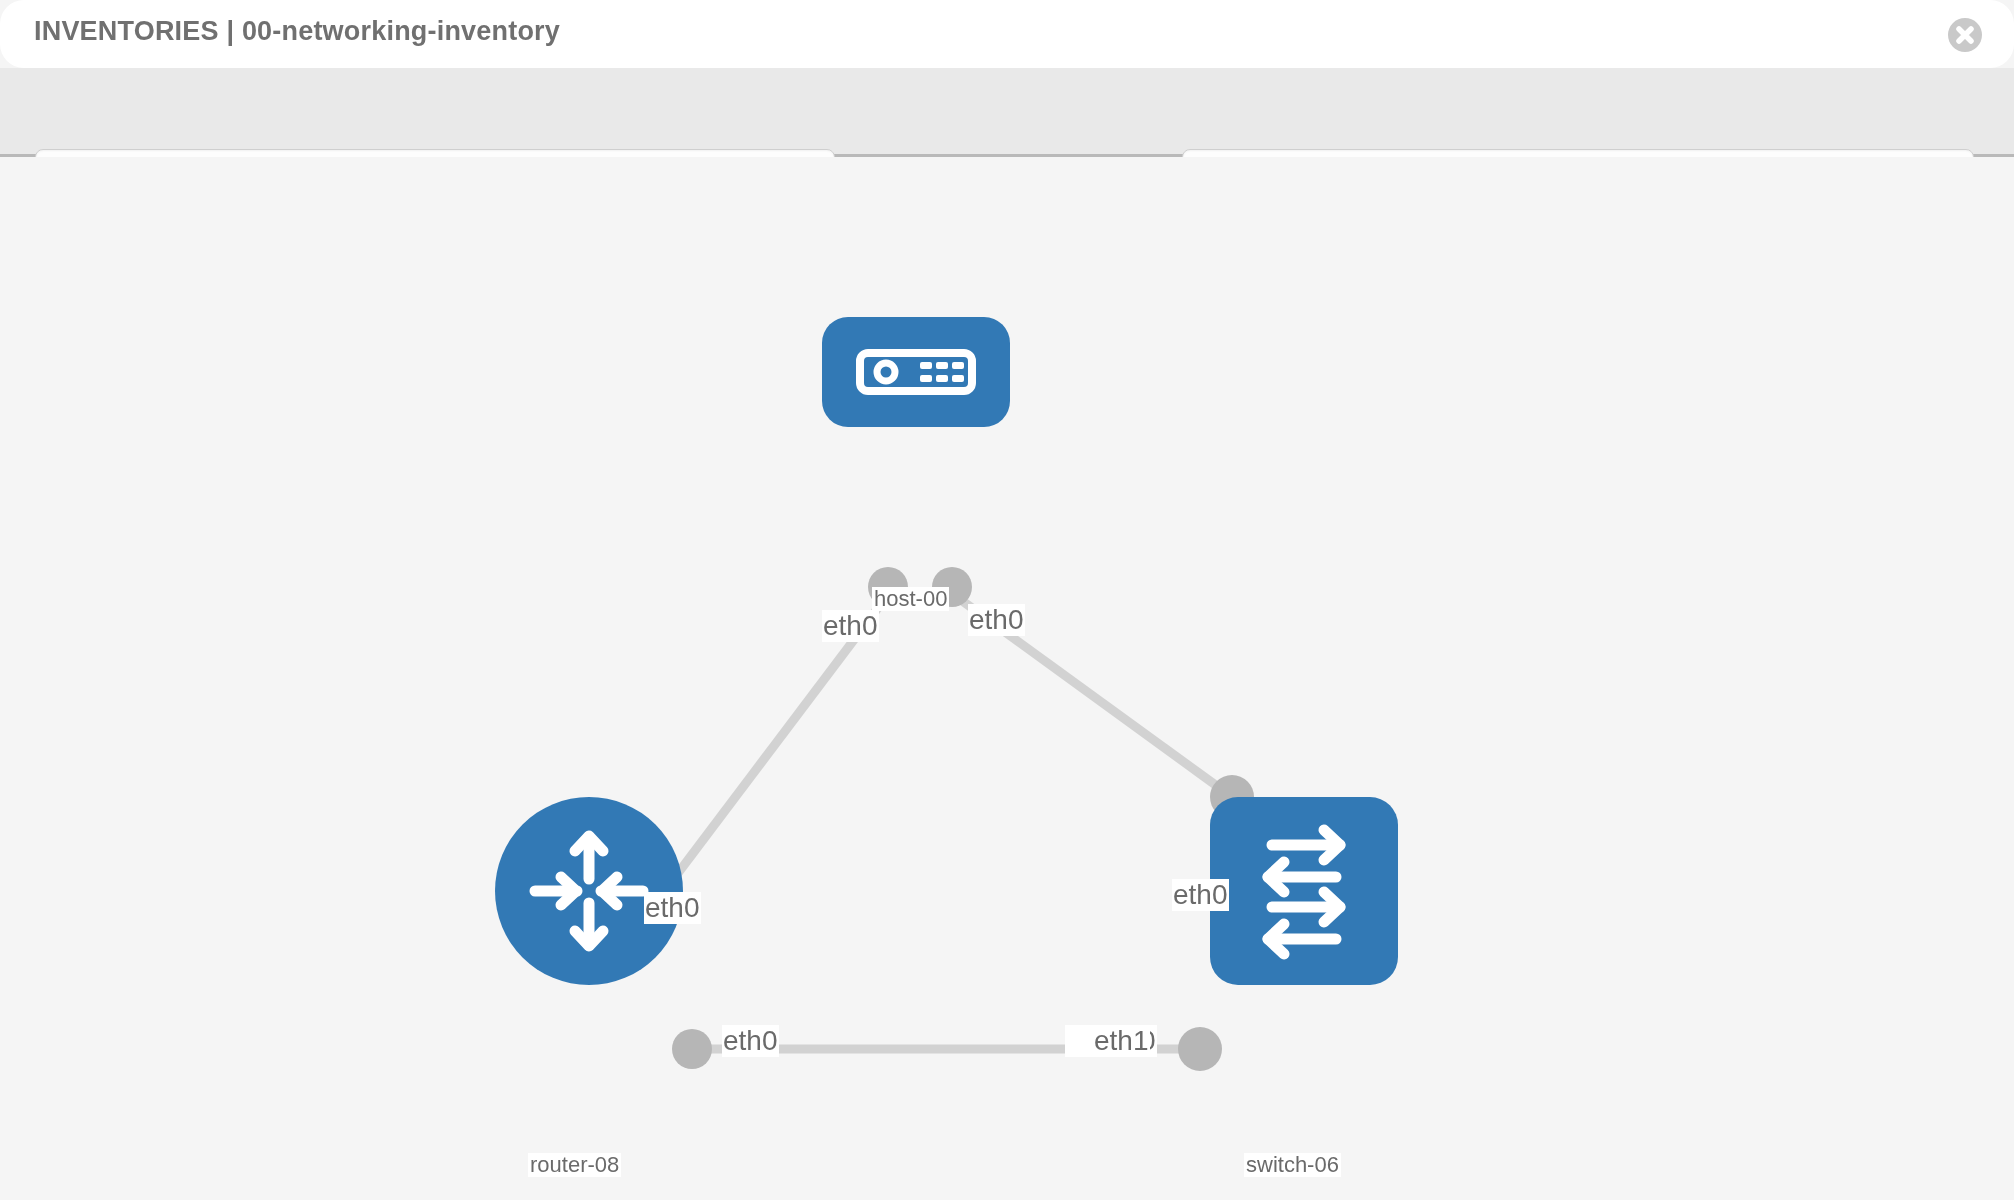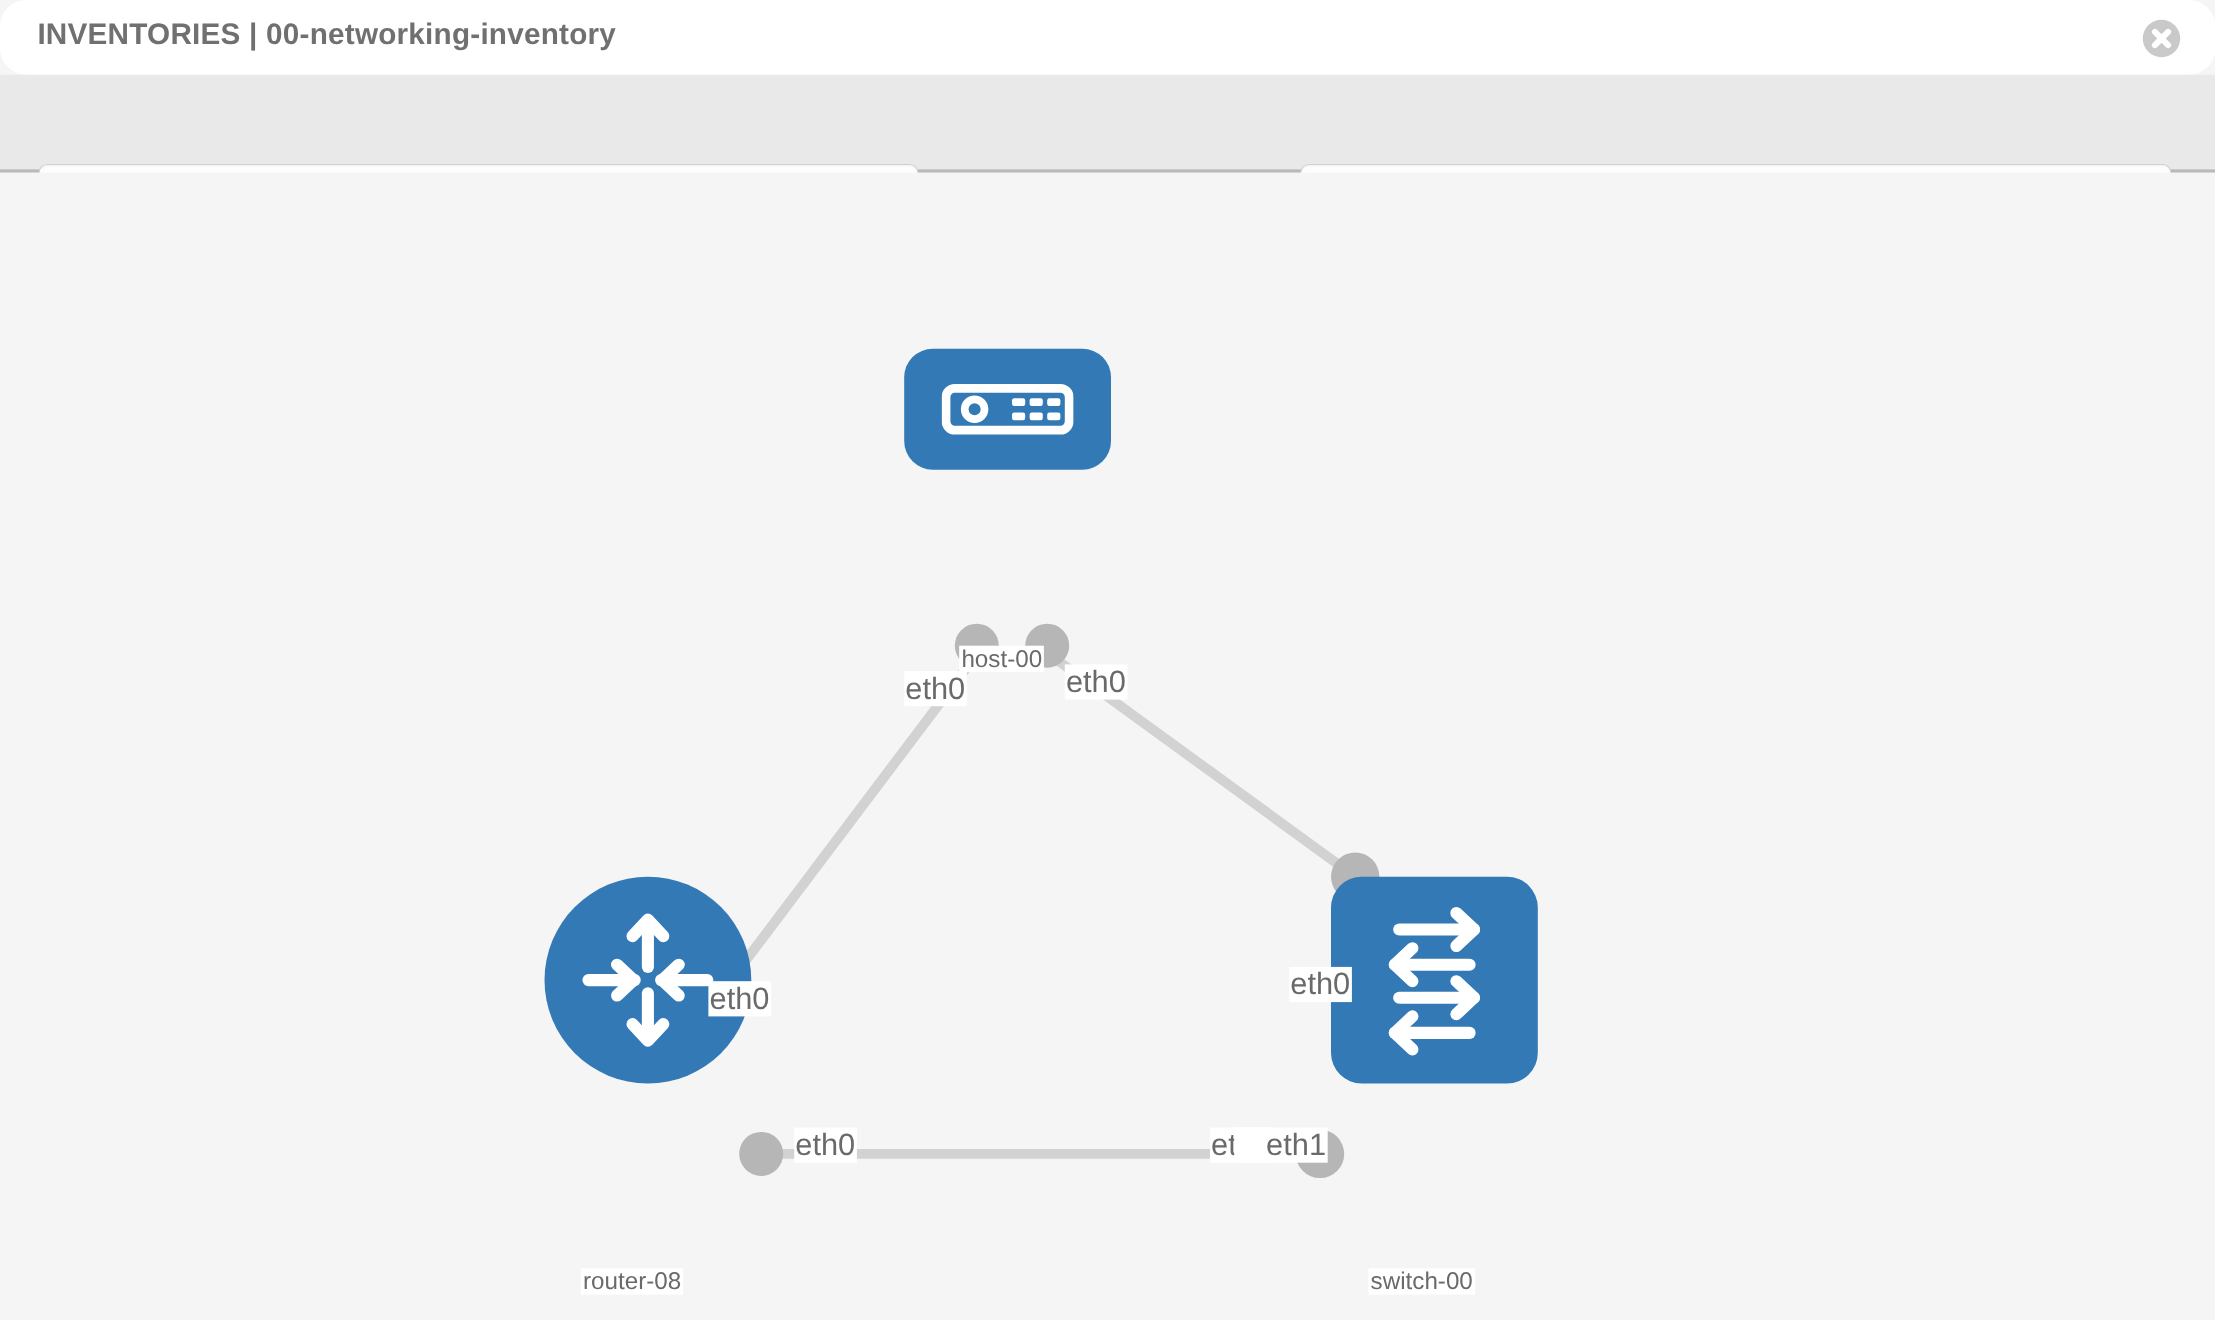--- a/index.html
+++ b/index.html
@@ -273,19 +273,19 @@
             <path d="M88 9 L104 24 L88 39"></path>
           <path d="M100 56 L32 56"></path>
             <path d="M48 41 L32 56 L48 71"></path>
           <path d="M36 86 L104 86"></path>
             <path d="M88 71 L104 86 L88 101"></path>
           <path d="M100 118 L32 118"></path>
             <path d="M48 103 L32 118 L48 133"></path>
         </g>
       </svg>
     </div>
-    <div class="node-label" style="left:1244px; top:996px;">switch-00</div>
+    <div class="node-label" style="left:1244px; top:996px;">switch-06</div>
     <div class="port-label" style="left:1172px; top:722px;">eth0</div>
     <div class="port-label" style="left:1100px; top:868px;">eth0</div>
-    <div class="port-label" style="left:1122px; top:868px;padding-left:29px;">eth1</div>
+    <div class="port-label" style="left:1065px; top:868px;padding-left:29px;">eth1</div>
 
   </div>
 </div>
 
 </body></html>

